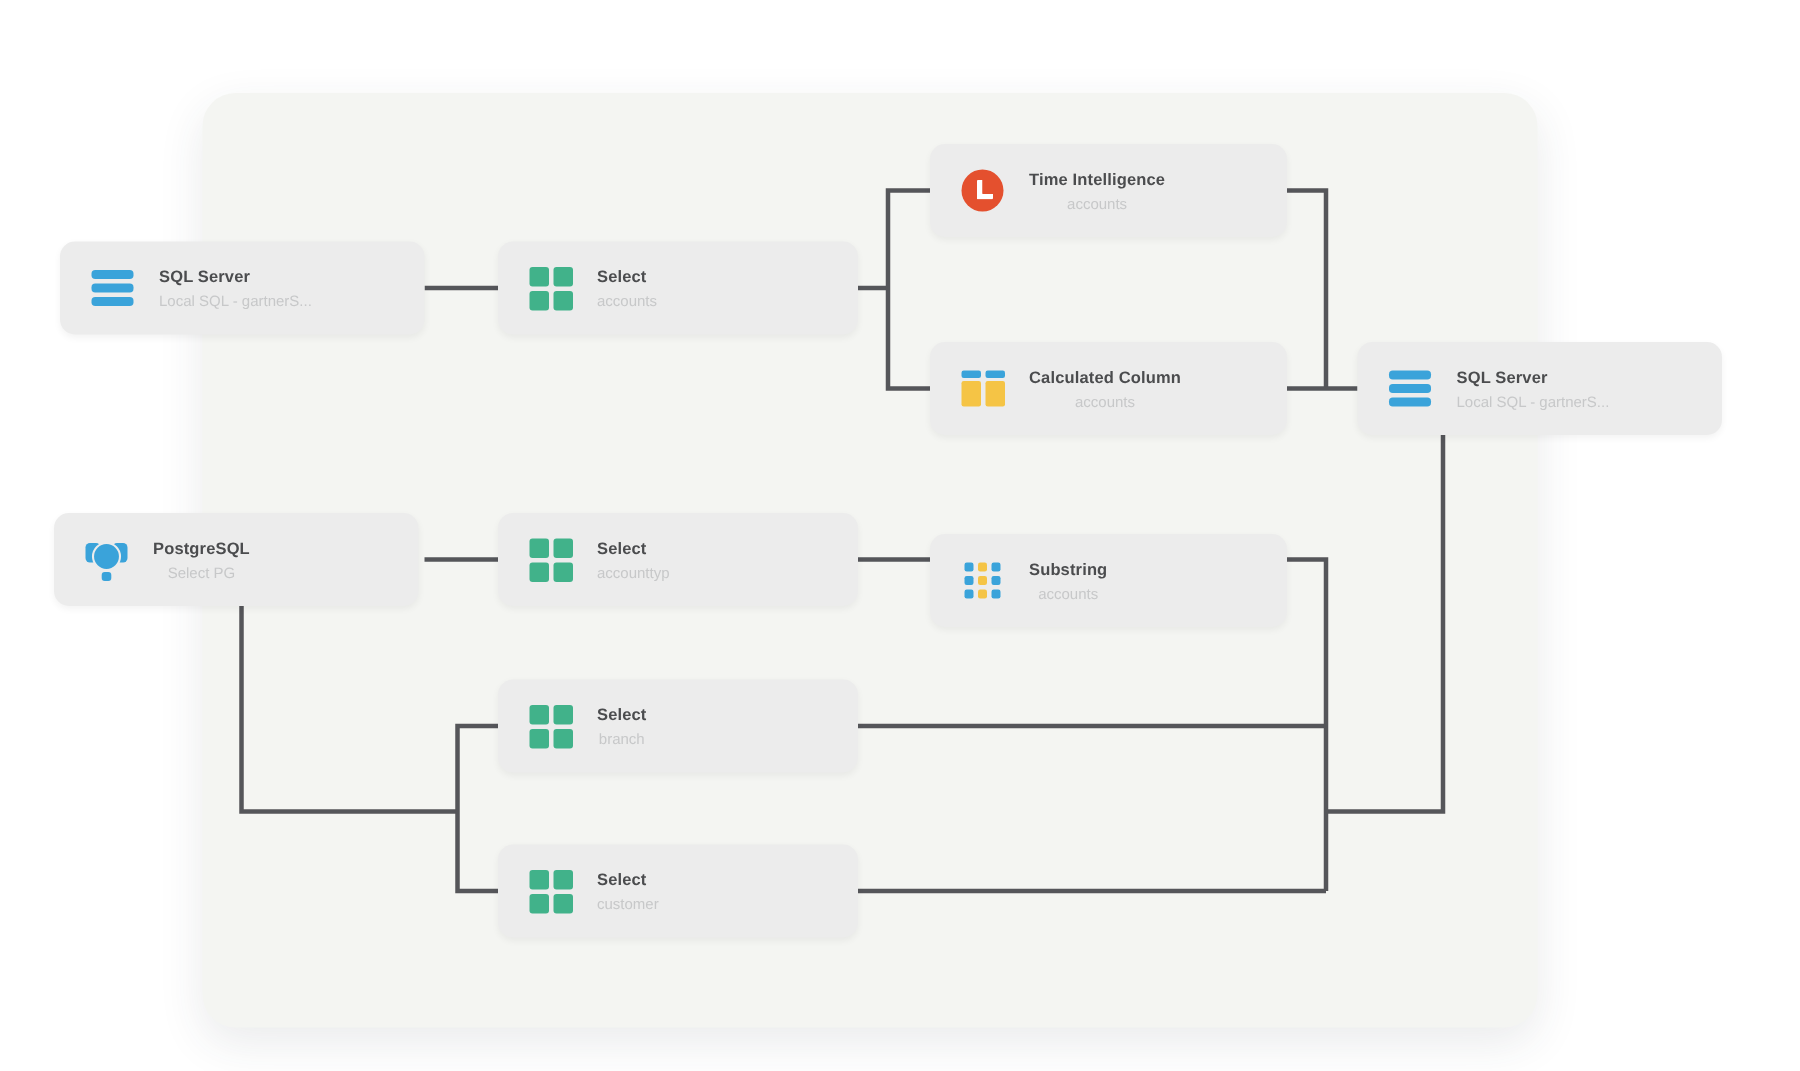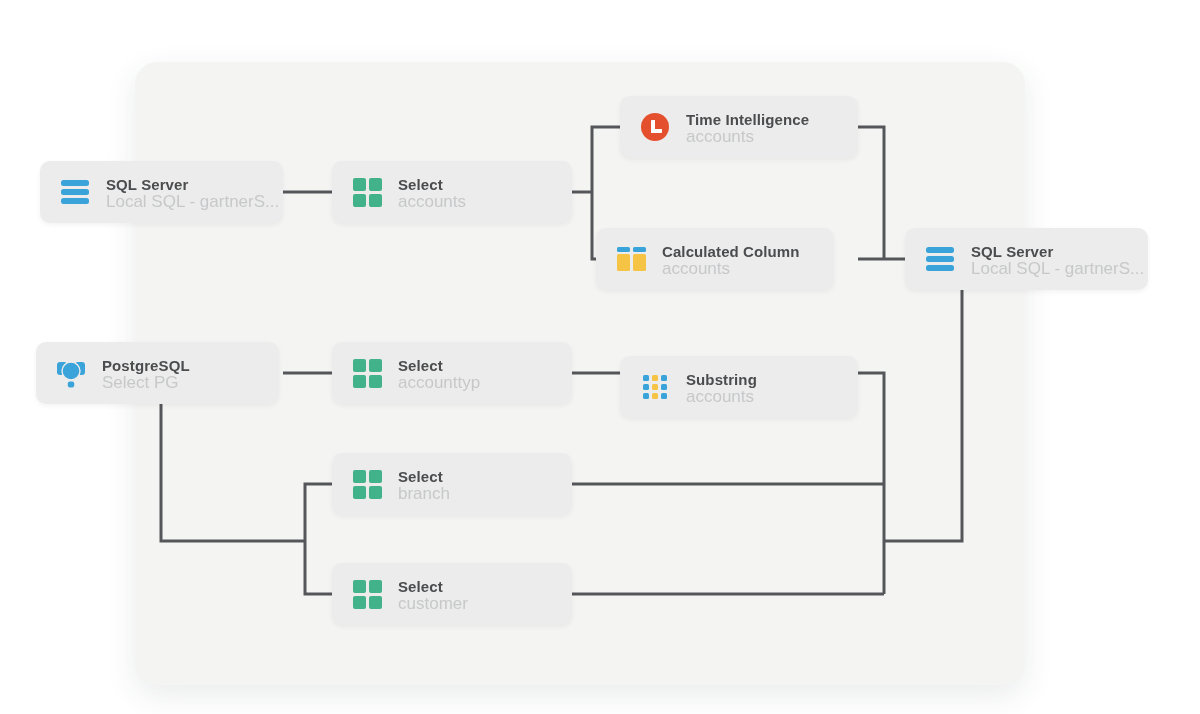--- a/index.html
+++ b/index.html
@@ -17,22 +17,22 @@
   body{font-family:"Liberation Sans",sans-serif;}
   .canvas{position:relative;width:1200px;height:714px;background:#ffffff;overflow:hidden;}
   .panel{position:absolute;left:135px;top:62px;width:890px;height:623px;background:var(--panel-bg);
          border-radius:22px;box-shadow:0 10px 30px rgba(45,55,65,.10);}
   .wires{position:absolute;left:0;top:0;z-index:2;}
   .wires polyline{fill:none;stroke:var(--wire);stroke-width:3;}
   .node{position:absolute;z-index:3;height:62px;background:var(--node-bg);border-radius:10px;
         display:flex;align-items:center;padding:0 12px 0 20px;box-sizing:border-box;
         box-shadow:0 2px 5px rgba(0,0,0,.05);cursor:pointer;}
   .txt{margin-left:16px;min-width:0;}
-  .title{font-size:15px;font-weight:700;color:var(--title);line-height:18px;white-space:nowrap;letter-spacing:.1px;}
-  .sub{font-size:17px;color:var(--sub);line-height:13px;margin-top:1px;white-space:nowrap;}
+  .title{font-size:11px;font-weight:700;color:var(--title);line-height:18px;white-space:nowrap;letter-spacing:.1px;}
+  .sub{font-size:10px;color:var(--sub);line-height:13px;margin-top:1px;white-space:nowrap;text-align:center;}
   .ic-wrap{flex:0 0 30px;width:30px;display:flex;justify-content:center;align-items:center;}
   
   .ic-sql{display:flex;flex-direction:column;gap:3px;}
   .ic-sql i{display:block;width:28px;height:6px;border-radius:2.5px;background:var(--blue);}
   
   .ic-grid{display:grid;grid-template-columns:13px 13px;grid-auto-rows:13px;gap:3px;}
   .ic-grid i{background:var(--green);border-radius:2px;}
   
   .ic-clock{width:28px;height:28px;border-radius:50%;background:var(--red);position:relative;}
   .ic-clock i{position:absolute;left:10px;top:7px;width:11px;height:13px;box-sizing:border-box;
@@ -104,21 +104,21 @@
       <div class="ic-clock">
           <i></i>
         </div>
     </div>
     <div class="txt">
       <div class="title">Time Intelligence</div>
       <div class="sub">accounts</div>
     </div>
   </div>
 
-  <div class="node" style="left:596px;top:228px;width:238px">
+  <div class="node" style="left:620px;top:228px;width:238px">
     <div class="ic-wrap">
       <div class="ic-calc">
         <div class="col">
             <div class="hd"></div>
             <div class="bd"></div>
           </div>
         <div class="col">
             <div class="hd"></div>
             <div class="bd"></div>
           </div>

